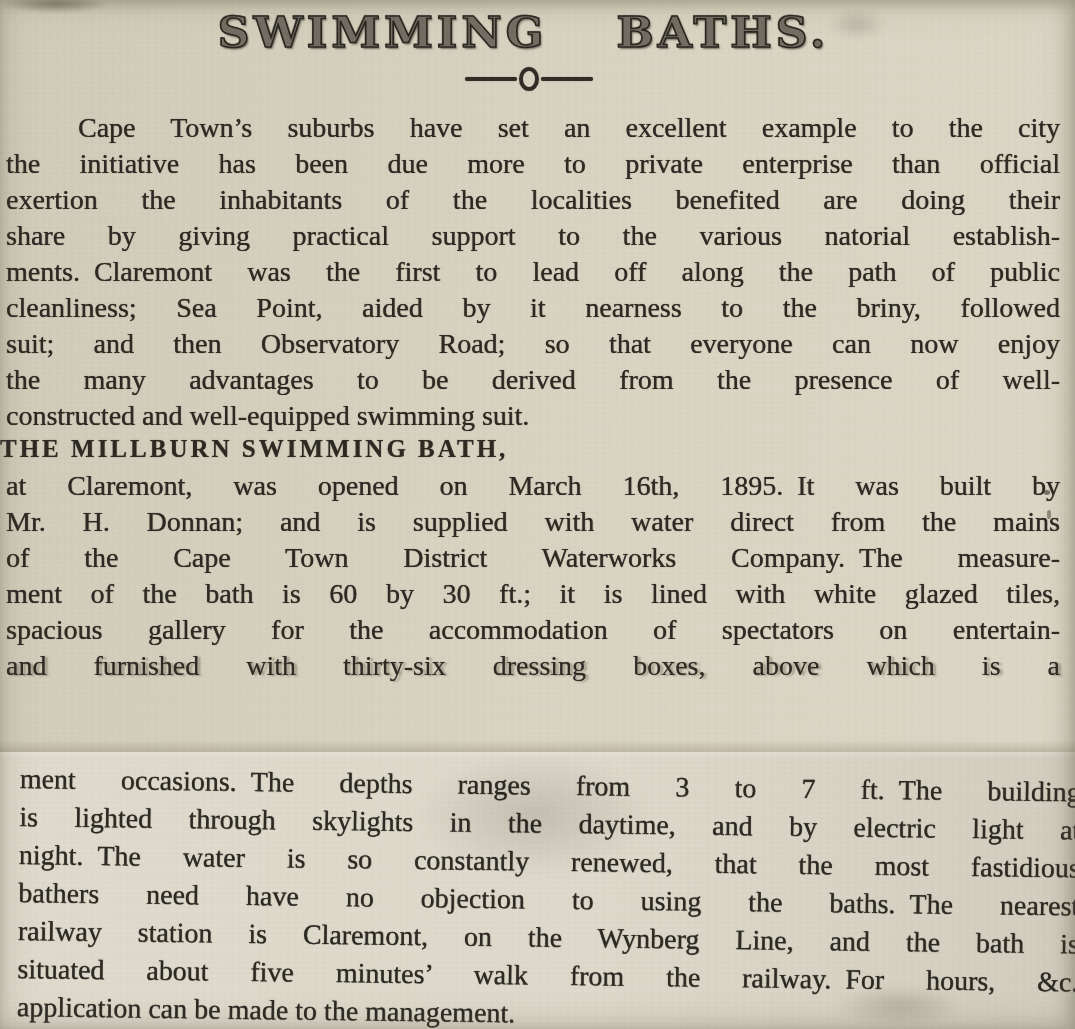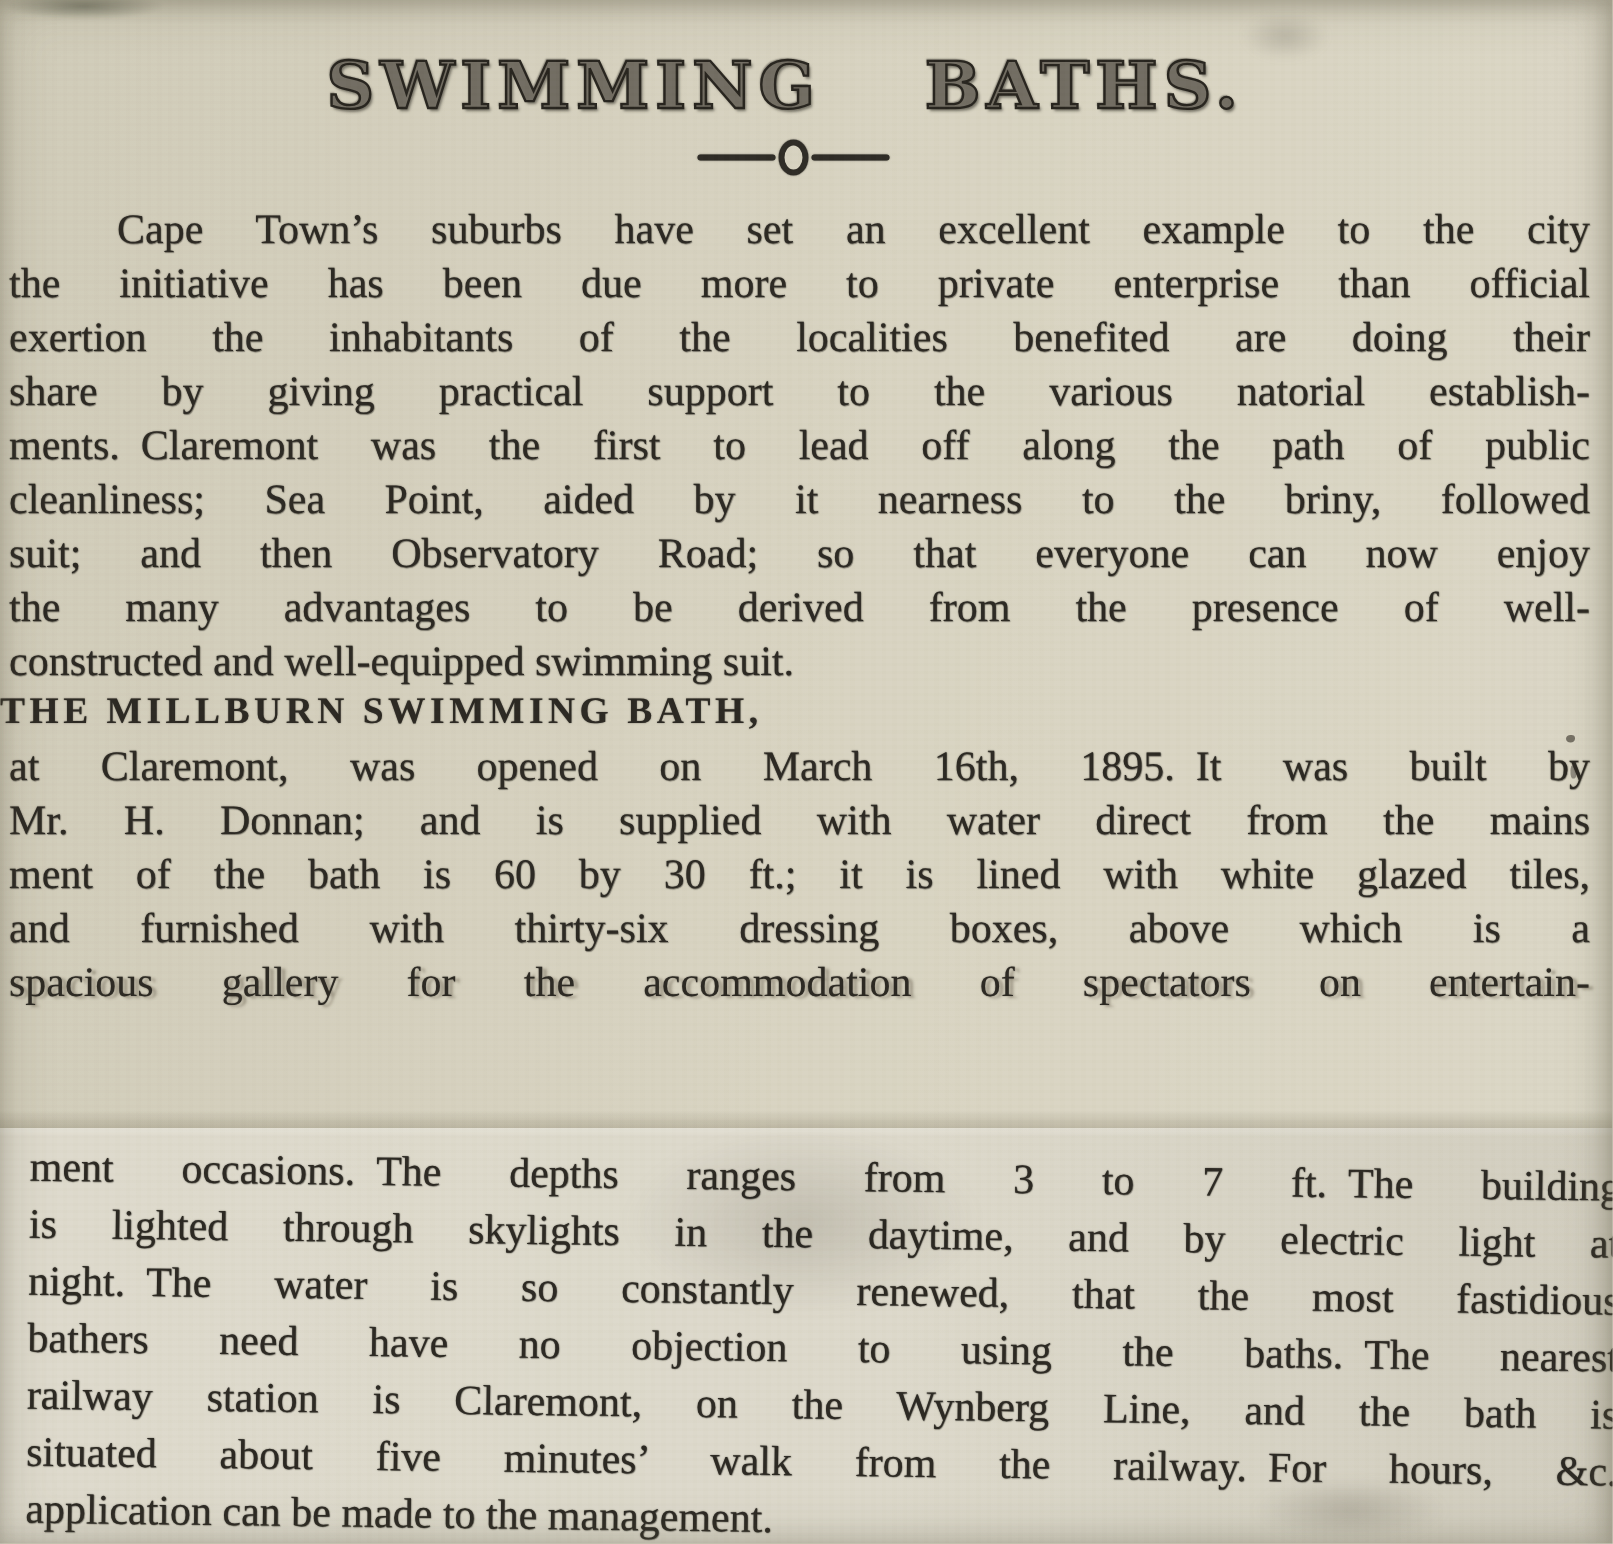--- a/index.html
+++ b/index.html
@@ -19,21 +19,21 @@
   }
   .segment-bottom {
     top:752px; height:277px;
     background-image:linear-gradient(95deg, rgba(255,255,255,0.06), rgba(255,255,255,0.03) 55%, rgba(70,64,48,0.07));
   }
   .segment-bottom::before {
     content:""; position:absolute; left:0; right:0; top:0; height:6px;
     background:linear-gradient(rgba(255,255,255,0.22), rgba(255,255,255,0));
   }
 
-  .masthead { padding-top:26px; text-align:center; }
+  .masthead { text-align:center; }
   .article-title {
     display:inline-block;
     font-family:"DejaVu Serif", serif;
     font-weight:bold;
     font-size:44px; line-height:64px;
     letter-spacing:4px; word-spacing:50px;
     color:#716c61;
     -webkit-text-stroke:1.6px #26231d;
     text-shadow:1.5px 2px 2px rgba(35,32,26,0.55), -1px -1px 1px rgba(35,32,26,0.38), 0 0 2px rgba(35,32,26,0.3);
     transform:translateX(-14px) scaleY(0.98);
@@ -130,23 +130,24 @@
         <div class="line">suit; and then Observatory Road; so that everyone can now enjoy</div>
         <div class="line">the many advantages to be derived from the presence of well-</div>
         <div class="line">constructed and well-equipped swimming suit.</div>
       </div>
 
     <div class="section-heading">THE MILLBURN SWIMMING BATH,</div>
 
     <div class="para para-body-top">
         <div class="line">at Claremont, was opened on March 16th, 1895. It was built by</div>
         <div class="line">Mr. H. Donnan; and is supplied with water direct from the mains</div>
+        <div class="line">of the Cape Town District Waterworks Company. The measure-</div>
         <div class="line">ment of the bath is 60 by 30 ft.; it is lined with white glazed tiles,</div>
+        <div class="line">spacious gallery for the accommodation of spectators on entertain-</div>
         <div class="line">and furnished with thirty-six dressing boxes, above which is a</div>
-        <div class="line">spacious gallery for the accommodation of spectators on entertain-</div>
       </div>
   </div>
 
   <div class="segment segment-bottom" style="background-color: rgb(220, 216, 201);">
     <div class="para para-body-bottom">
         <div class="line">ment occasions. The depths ranges from 3 to 7 ft. The building</div>
         <div class="line">is lighted through skylights in the daytime, and by electric light at</div>
         <div class="line">night. The water is so constantly renewed, that the most fastidious</div>
         <div class="line">bathers need have no objection to using the baths. The nearest</div>
         <div class="line">railway station is Claremont, on the Wynberg Line, and the bath is</div>

